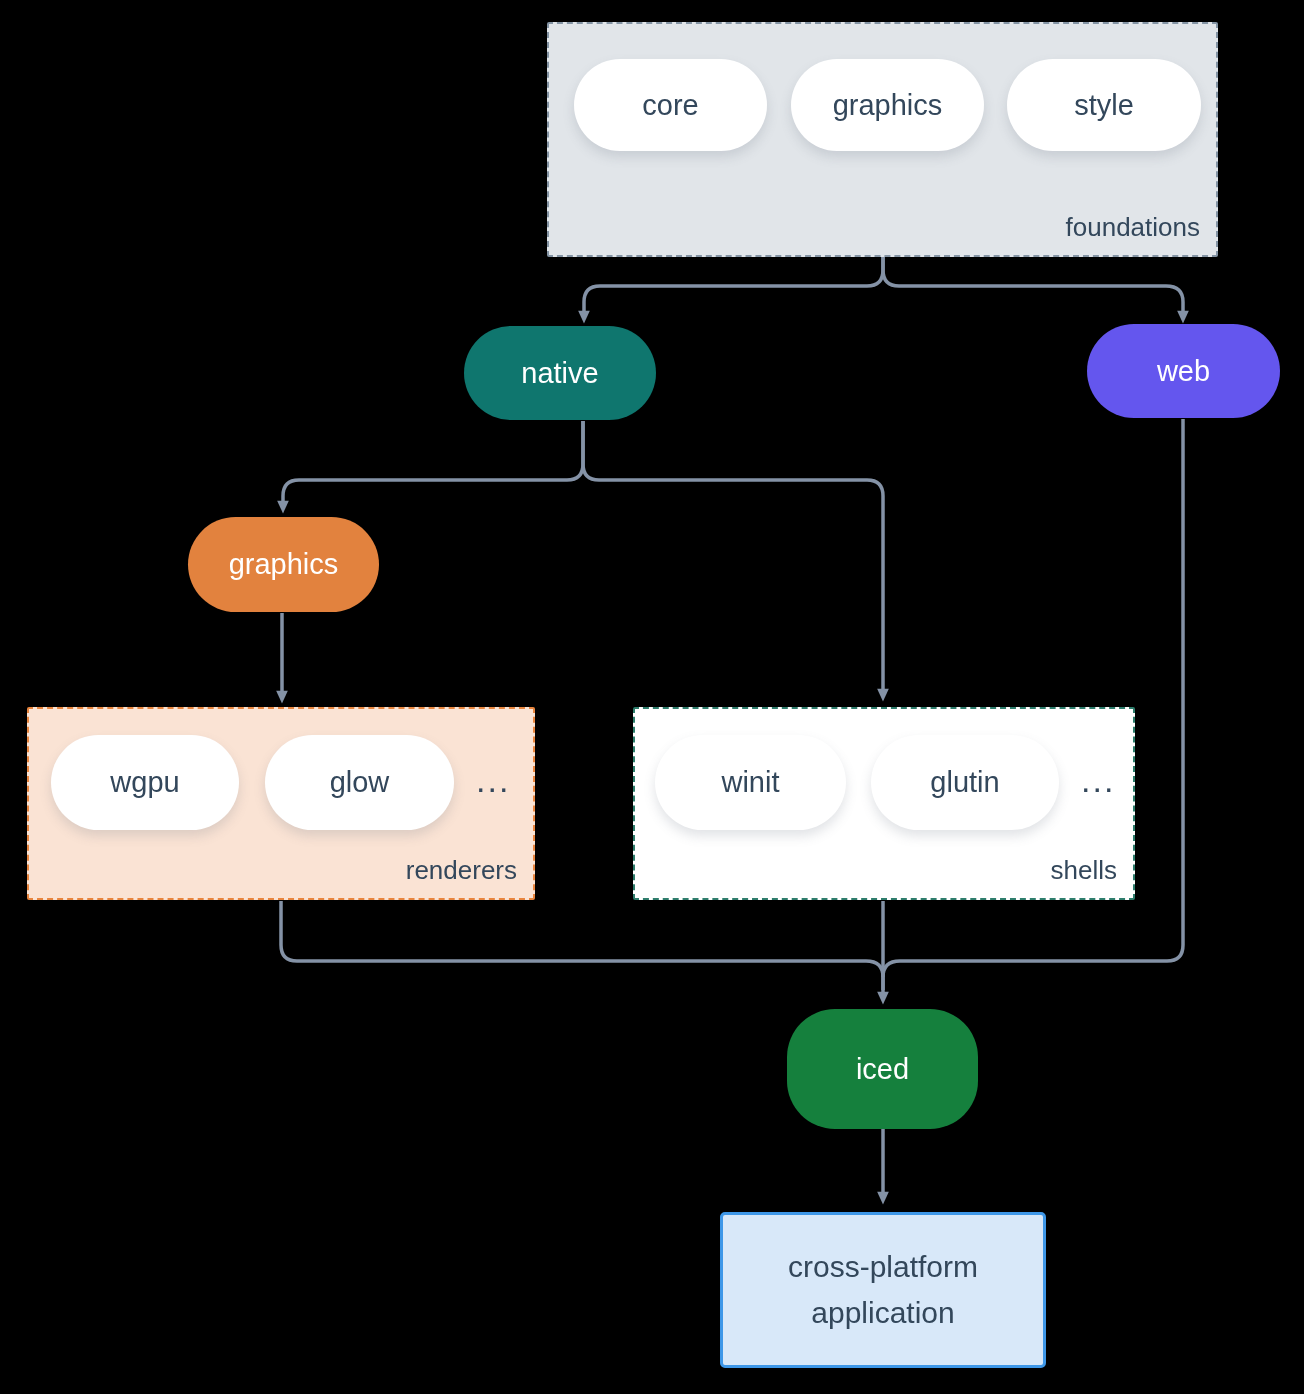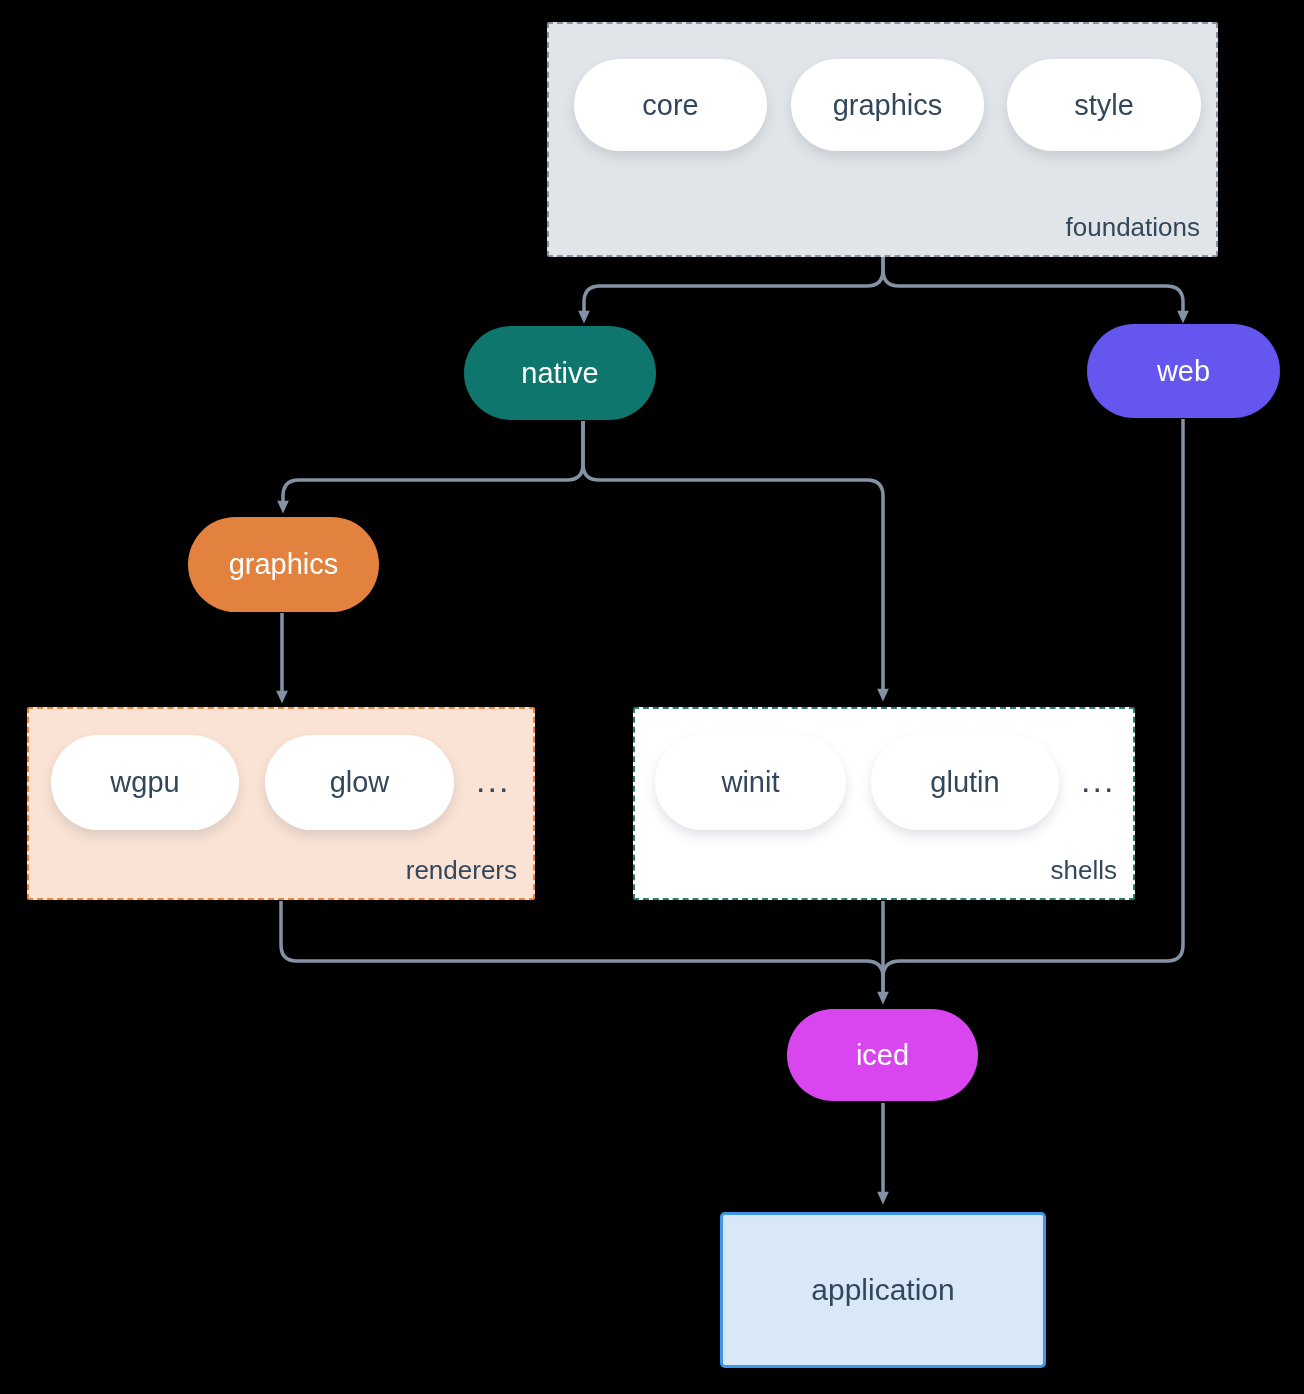--- a/index.html
+++ b/index.html
@@ -70,21 +70,21 @@
     border-radius: 48px;
     display: flex;
     align-items: center;
     justify-content: center;
     font-size: 29px;
     color: #ffffff;
   }
   .node.native   { left: 464px;  top: 326px;  width: 192px; height: 94px; background: #0f766e; }
   .node.web      { left: 1087px; top: 324px;  width: 193px; height: 94px; background: #6456ee; text-align: center; }
   .node.graphics { left: 188px;  top: 517px;  width: 191px; height: 95px; background: #e2823e; }
-  .node.iced     { left: 787px;  top: 1009px; width: 191px; height: 92px; background: #d946ef; }
+  .node.iced     { left: 787px;  top: 1009px; width: 191px; height: 120px; background: #15803d; }
   .app-box {
     position: absolute;
     left: 720px; top: 1212px; width: 326px; height: 156px;
     box-sizing: border-box;
     background: #d8e8f9;
     border: 3px solid #3e97e8;
     border-radius: 5px;
     display: flex;
     flex-direction: column;
     align-items: center;
@@ -172,16 +172,17 @@
     </div>
     <div class="ellipsis" style="left:446px; top:52px;">...</div>
     <div class="group-label">shells</div>
   </div>
 
   <div class="node iced">
     <span>iced</span>
   </div>
 
   <div class="app-box">
+    <div>cross-platform</div>
     <div>application</div>
   </div>
 
 </div>
 
 </body></html>

